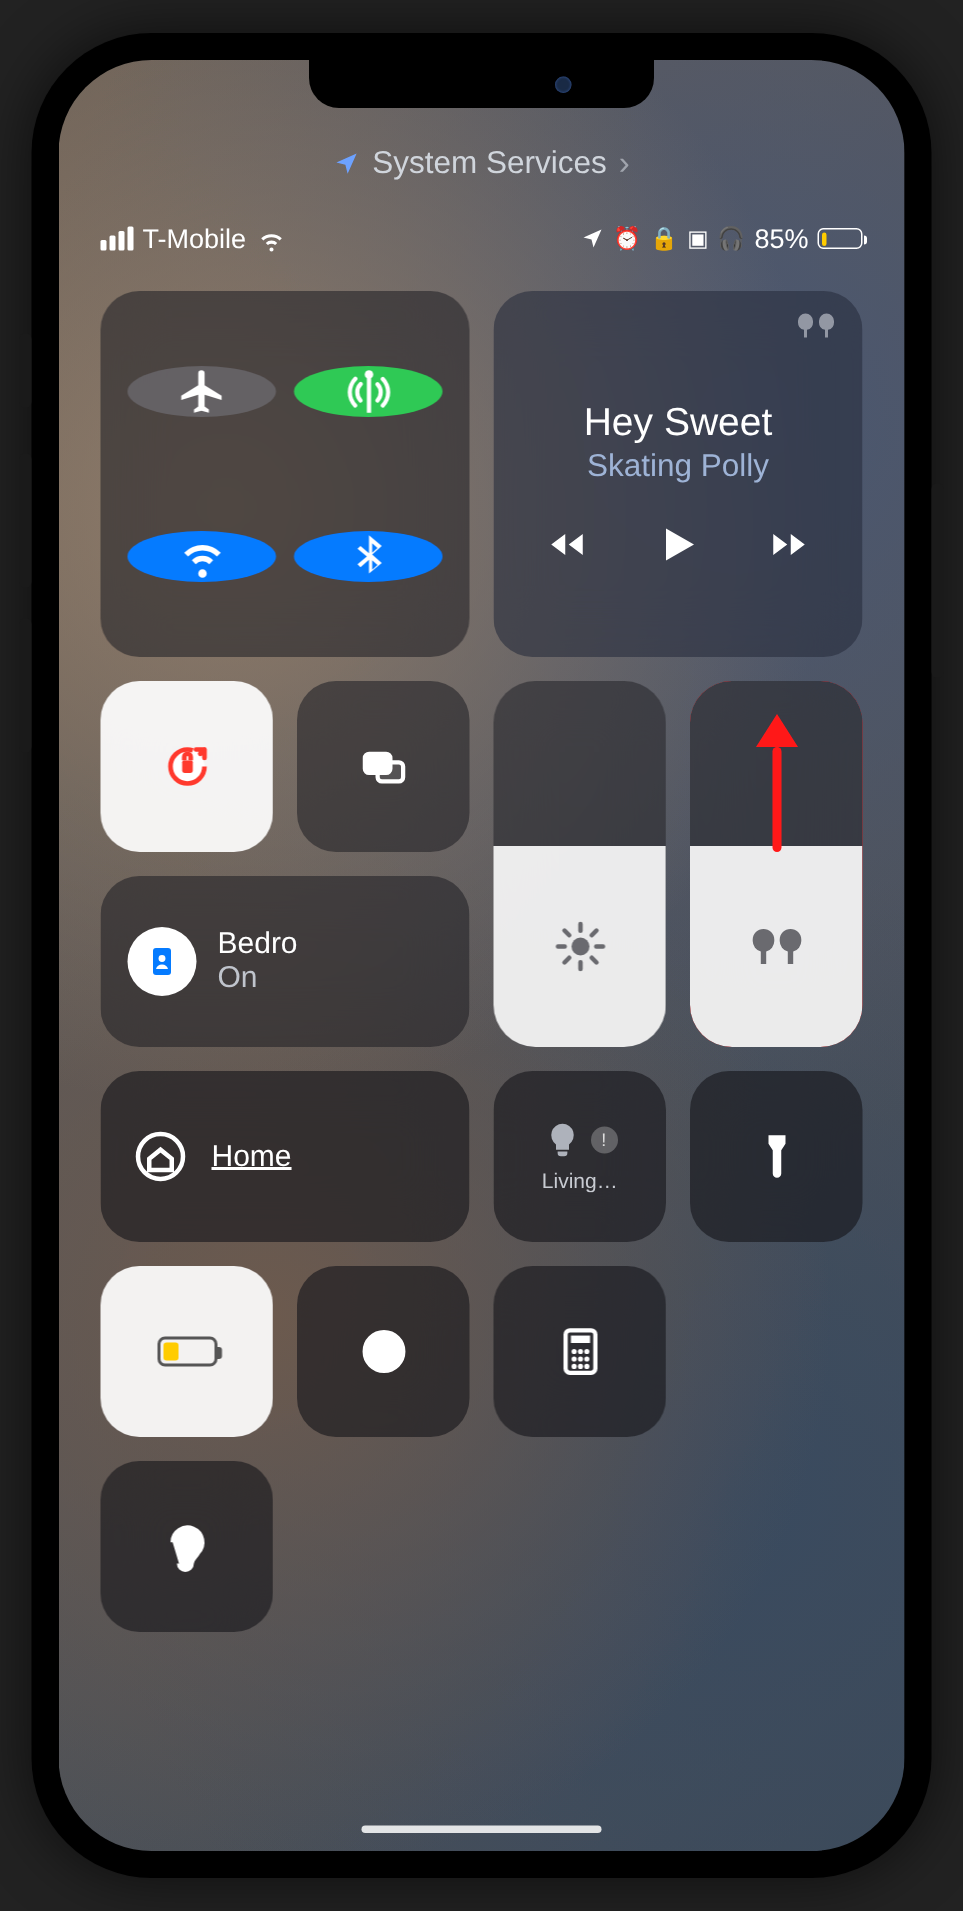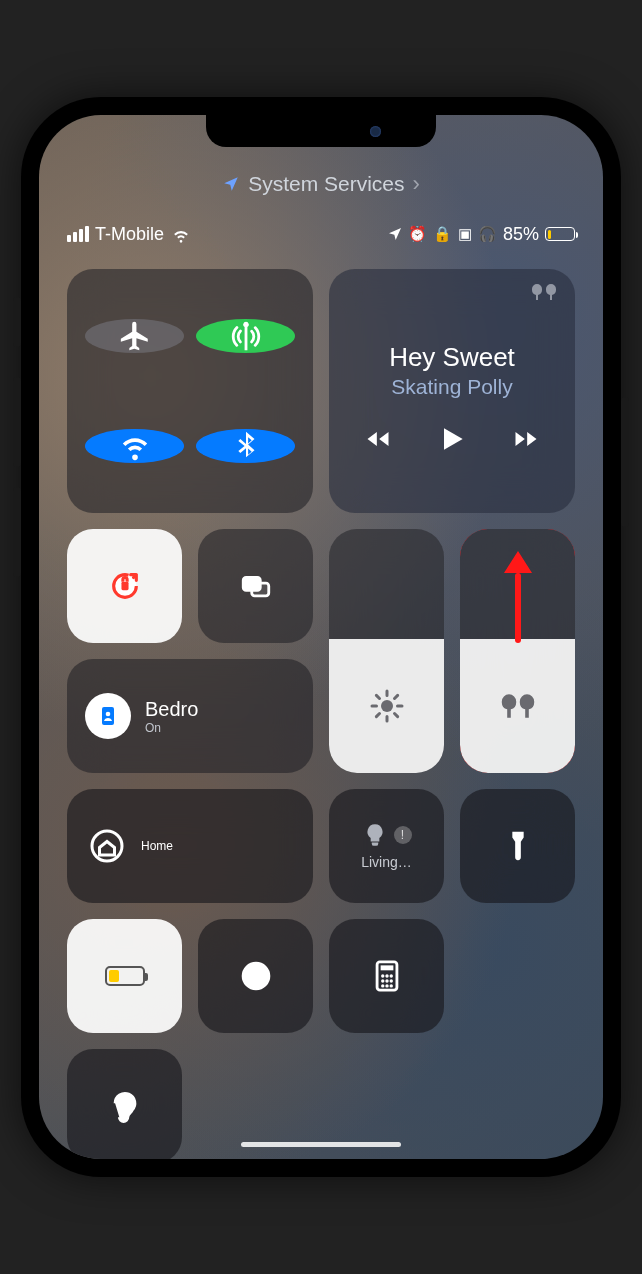--- a/index.html
+++ b/index.html
@@ -3,21 +3,21 @@
 <meta charset="utf-8">
 <style>
   * { box-sizing: border-box; margin: 0; padding: 0; }
   body {
     width: 642px; height: 1274px;
     background: #222;
     font-family: -apple-system, "Helvetica Neue", Arial, sans-serif;
     display: flex; align-items: center; justify-content: center;
   }
   .phone {
-    width: 600px; height: 1080px;
+    width: 600px; height: 1230px;
     background: #000;
     border-radius: 80px;
     padding: 18px;
     position: relative;
     box-shadow: 0 0 40px rgba(0,0,0,.6);
   }
   .side-btn { position:absolute; background:#1a1a1a; border-radius:4px; }
   .sb-left1 { left:-8px; top:200px; width:8px; height:50px; }
   .sb-left2 { left:-8px; top:280px; width:8px; height:90px; }
   .sb-left3 { left:-8px; top:390px; width:8px; height:90px; }
@@ -116,21 +116,21 @@
   .vol-arrow .head { width:0; height:0; border-left:14px solid transparent;
     border-right:14px solid transparent; border-bottom:22px solid #ff1a1a;
     margin:0 auto; }
 
   
   .focus { grid-column: span 2; justify-content:flex-start; gap:14px; padding:0 18px; }
   .focus .badge { width:46px; height:46px; border-radius:50%; background:#fff;
     display:flex; align-items:center; justify-content:center; }
   .focus .badge svg { width:24px; height:24px; fill:#0a7aff; }
   .focus .txt .t1 { font-size:20px; color:#fff; }
-  .focus .txt .t2 { font-size:12px; color:#c0c4cc; }
+  .focus .txt .t2 { font-size:20px; color:#c0c4cc; }
 
   
   .home { grid-column: span 2; justify-content:flex-start; gap:16px; padding:0 22px; }
   .home svg { width:36px; height:36px; stroke:#fff; fill:none; stroke-width:2; }
 
   
   .sm-label { flex-direction:column; gap:6px; font-size:14px; color:#c8cbd2; padding:8px 6px; }
   .sm-label .bulb-row { display:flex; align-items:center; gap:6px; }
   .sm-label svg { width:26px; height:26px; fill:#aeb2bb; }
   .info-dot { width:18px; height:18px; border-radius:50%; background:rgba(255,255,255,.25);
@@ -141,21 +141,21 @@
   .low-power { background:rgba(255,255,255,.92); }
   .low-power .bat { width:40px; height:20px; border:2px solid #555; border-radius:5px;
     position:relative; padding:2px; }
   .low-power .bat::after { content:""; position:absolute; right:-5px; top:5px;
     width:3px; height:8px; background:#555; border-radius:0 2px 2px 0; }
   .low-power .bat .f { width:32%; height:100%; background:#ffcc00; border-radius:2px; }
 
   .home-indicator { position:absolute; bottom:12px; left:50%; transform:translateX(-50%);
     width:160px; height:5px; background:rgba(255,255,255,.85); border-radius:3px; }
 
-  .lbl { font-size:12px; color:#fff; }
+  .lbl { font-size:20px; color:#fff;text-decoration:underline; }
   .ellipsis { white-space:nowrap; overflow:hidden; text-overflow:ellipsis; max-width:100%; text-align:center; }
 </style>
 </head>
 <body>
 
 <div class="phone">
   <div class="side-btn sb-left1"></div>
   <div class="side-btn sb-left2"></div>
   <div class="side-btn sb-left3"></div>
   <div class="side-btn sb-right"></div>

